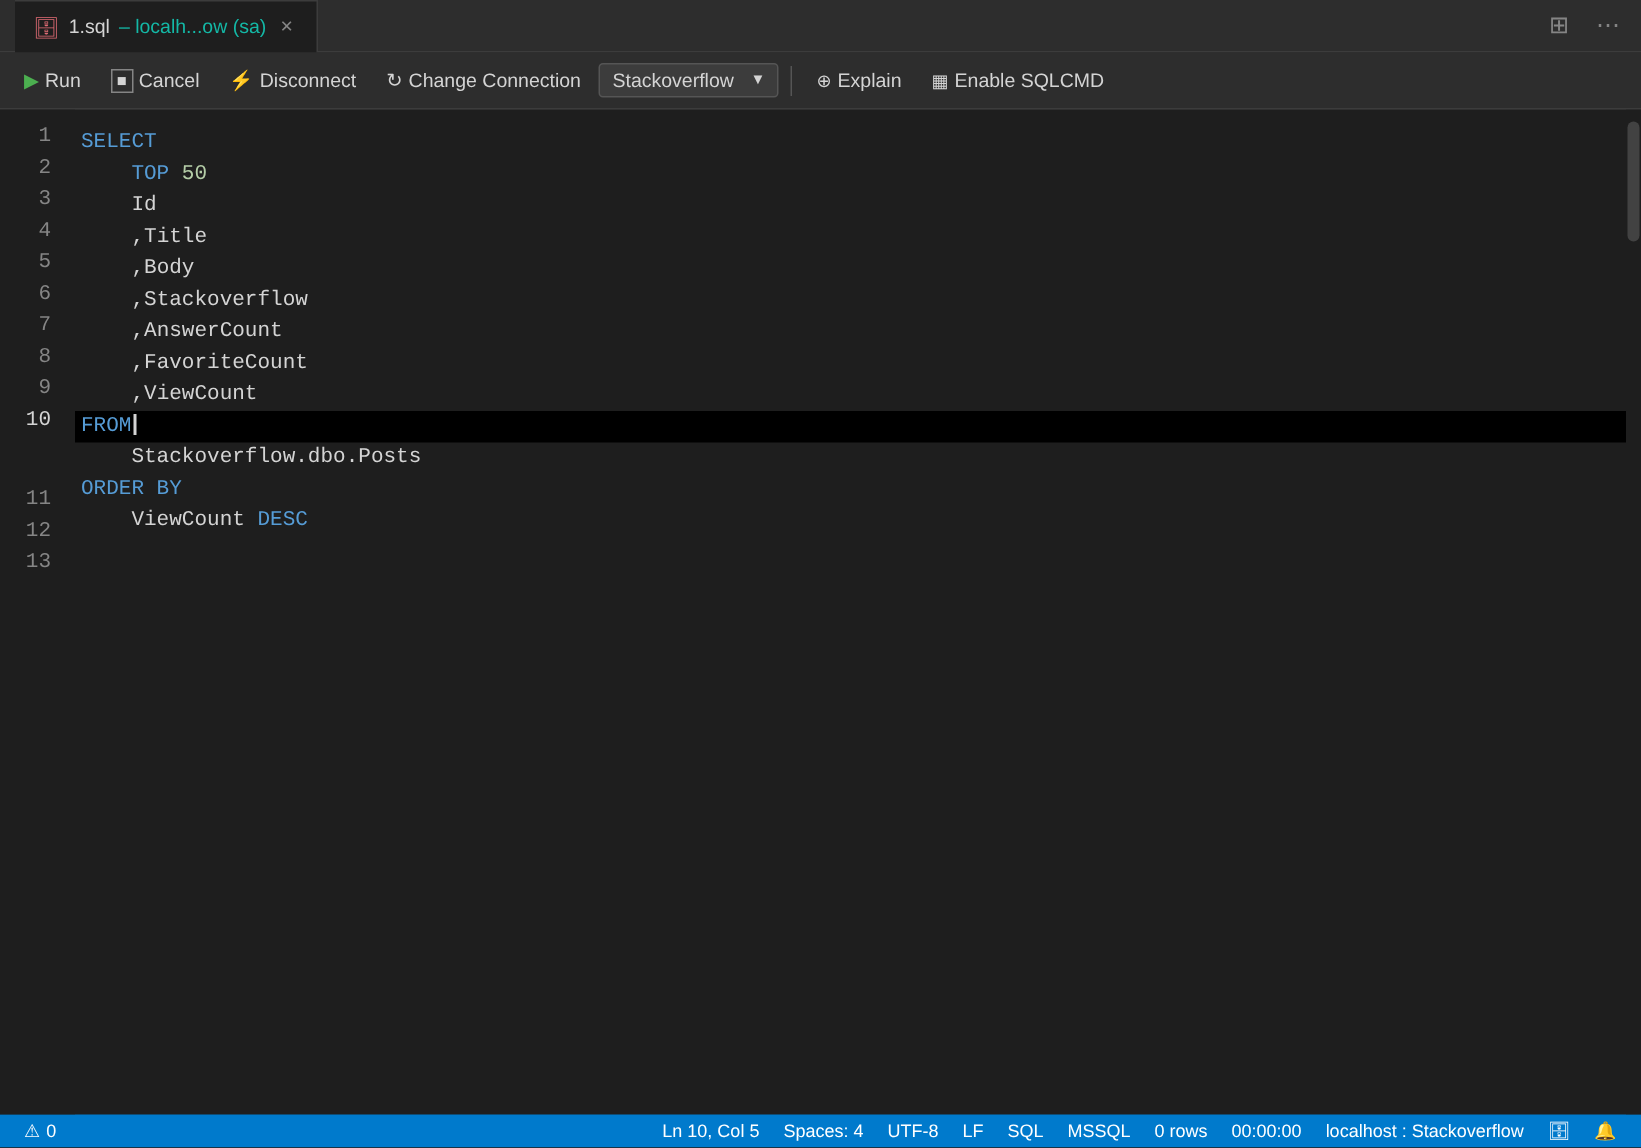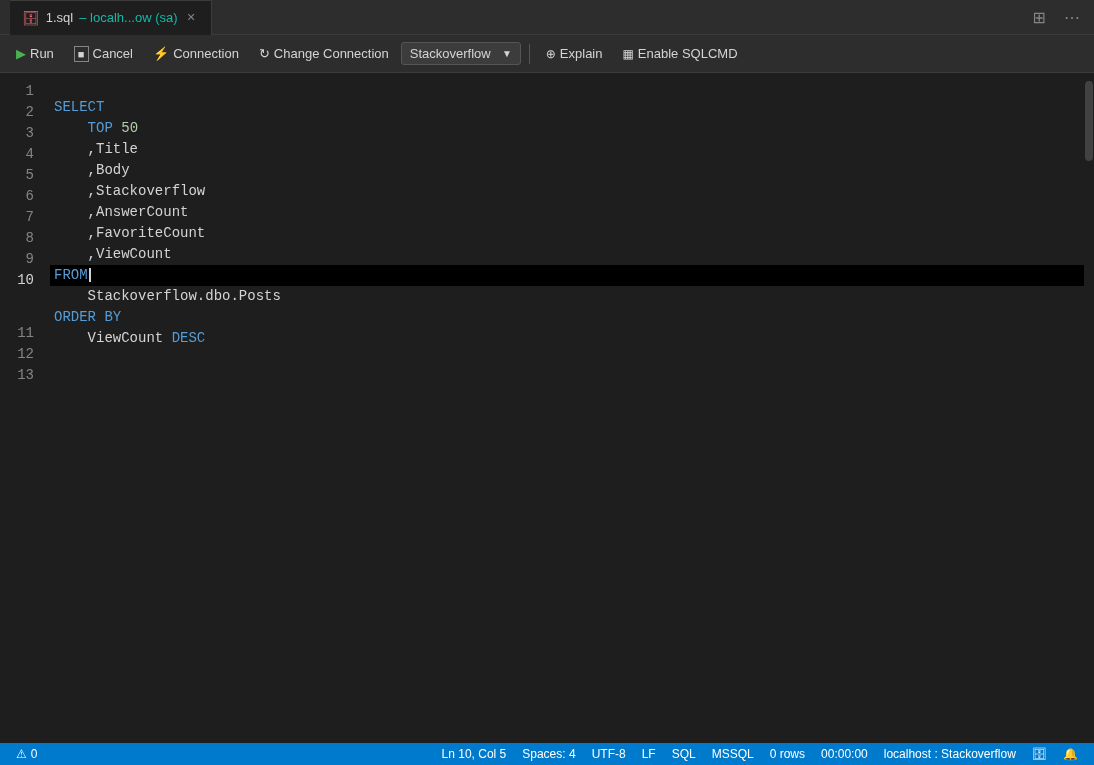--- a/index.html
+++ b/index.html
@@ -141,21 +141,21 @@
       padding: 8px 0;
       min-width: 50px;
       text-align: right;
       padding-right: 16px;
       padding-left: 8px;
       user-select: none;
       flex-shrink: 0;
     }
     #code-content {
       flex: 1;
-      padding: 24px 0;
+      padding: 12px 0;
       font-family: 'Consolas', 'Courier New', monospace;
       font-size: 14px;
       line-height: 21px;
       overflow: auto;
     }
     .code-line {
       height: 21px;
       padding-left: 4px;
       white-space: pre;
     }
@@ -238,21 +238,21 @@
   <button class="toolbar-btn run-btn">
     <span class="btn-icon">▶</span>
     <span>Run</span>
   </button>
   <button class="toolbar-btn cancel-btn">
     <span class="btn-icon" style="color:#d4d4d4; font-size:11px; border:1px solid #858585; padding:1px 3px;">■</span>
     <span>Cancel</span>
   </button>
   <button class="toolbar-btn">
     <span class="btn-icon">⚡</span>
-    <span>Connection</span>
+    <span>Disconnect</span>
   </button>
   <button class="toolbar-btn">
     <span class="btn-icon">↻</span>
     <span>Change Connection</span>
   </button>
   <div class="connection-dropdown">
     <span>Stackoverflow</span>
     <span class="dropdown-arrow">▼</span>
   </div>
   <div class="toolbar-separator"></div>
@@ -280,20 +280,21 @@
       <div style="height: 21px;">9</div>
       <div style="height: 21px; color: rgb(212, 212, 212);">10</div>
       <div style="height: 21px; margin-top: 32px;">11</div>
       <div style="height: 21px;">12</div>
       <div style="height: 21px;">13</div>
     </div>
   <div id="code-content">
 
   <div class="code-line"><span class="kw">SELECT</span></div>
       <div class="code-line">    <span class="kw">TOP</span> <span class="num">50</span></div>
+      <div class="code-line">    <span class="id">Id</span></div>
       <div class="code-line">    ,<span class="id">Title</span></div>
       <div class="code-line">    ,<span class="id">Body</span></div>
       <div class="code-line">    ,<span class="id">Stackoverflow</span></div>
       <div class="code-line">    ,<span class="id">AnswerCount</span></div>
       <div class="code-line">    ,<span class="id">FavoriteCount</span></div>
       <div class="code-line">    ,<span class="id">ViewCount</span></div>
       <div class="code-line cursor-line"><span class="kw">FROM</span><span style="display:inline-block;width:2px;height:14px;background:#d4d4d4;vertical-align:middle;margin-left:1px;"></span></div>
       <div class="code-line">    <span class="id">Stackoverflow</span>.<span class="id">dbo</span>.<span class="id">Posts</span></div>
       <div class="code-line"><span class="kw">ORDER BY</span></div>
       <div class="code-line">    <span class="id">ViewCount</span> <span class="kw">DESC</span></div>

